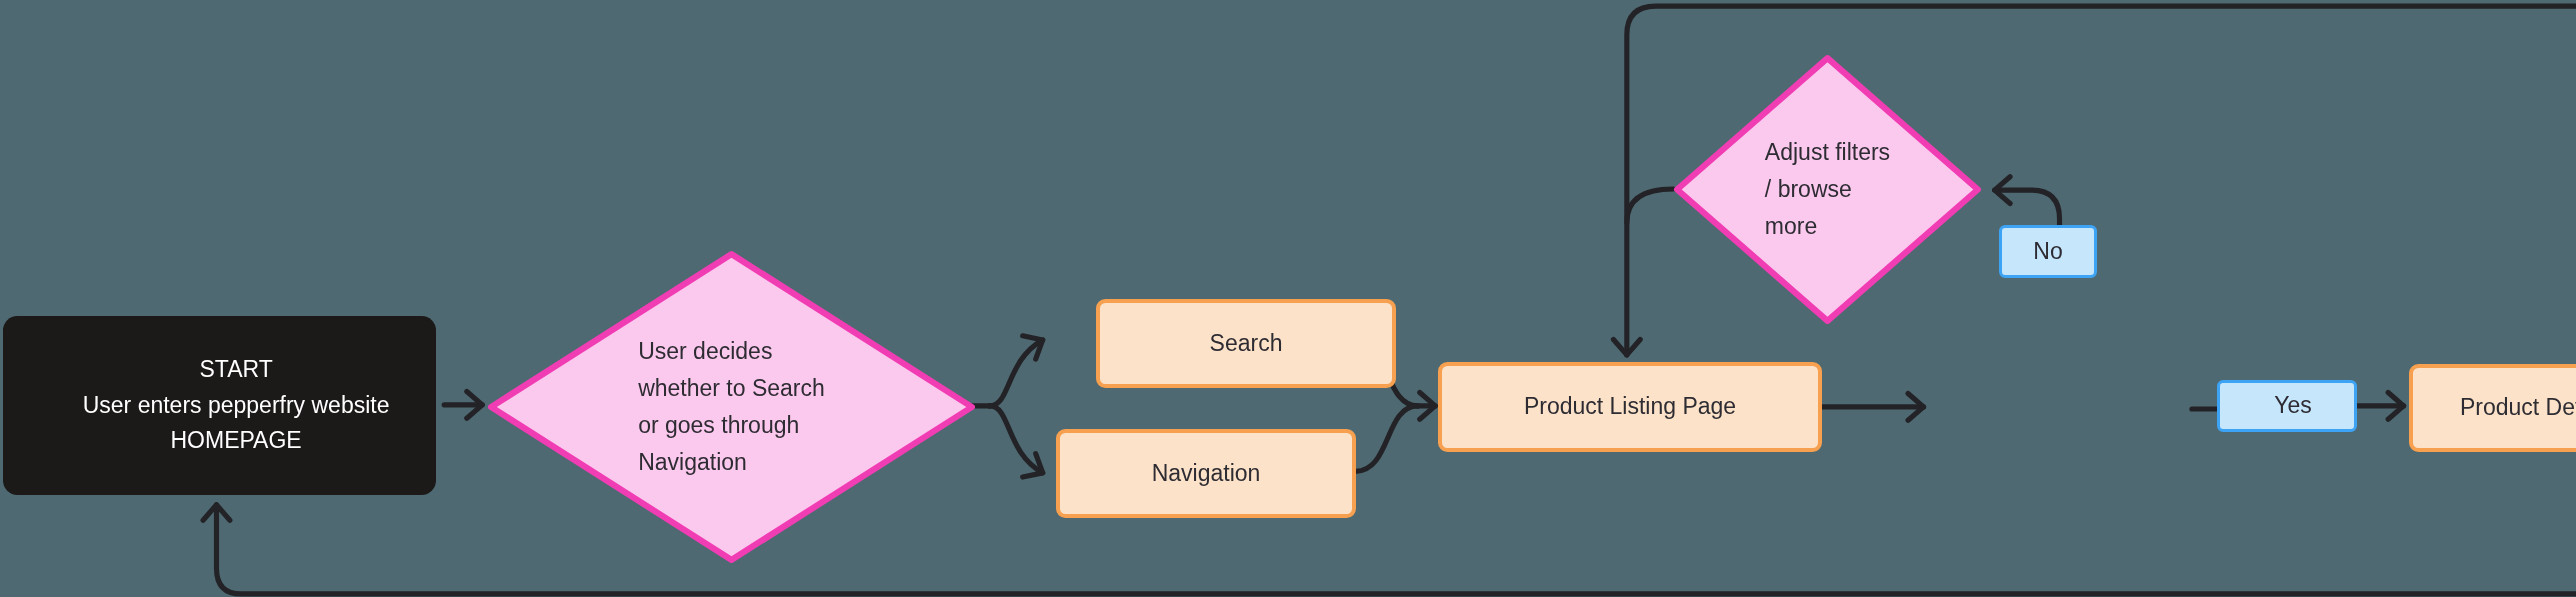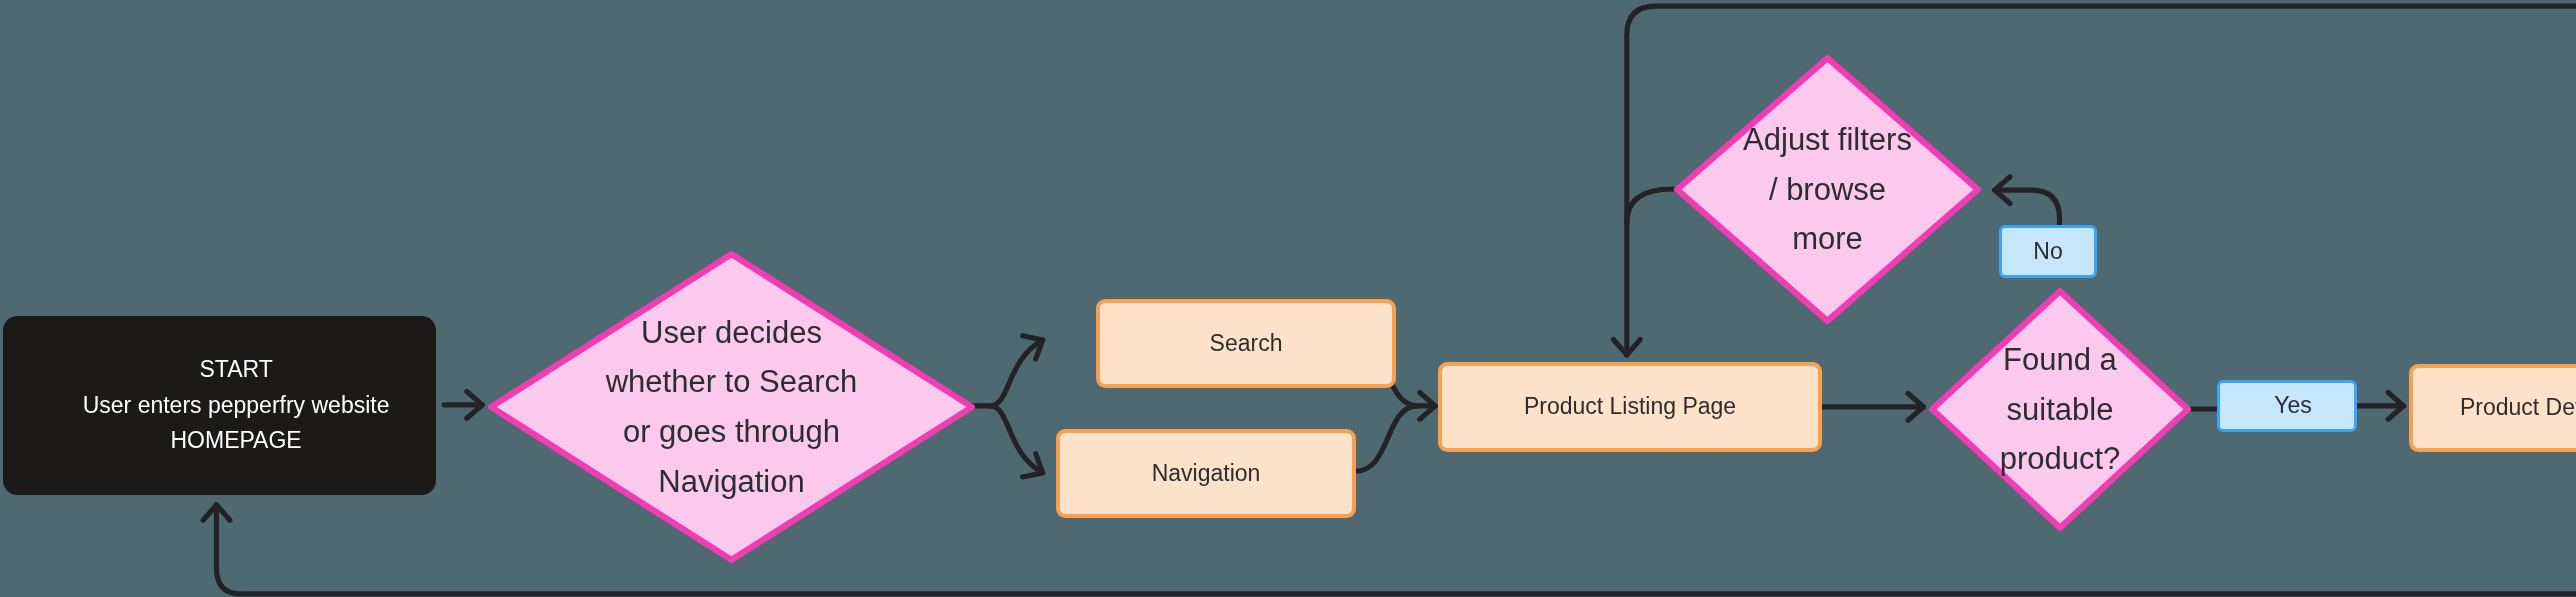--- a/index.html
+++ b/index.html
@@ -13,21 +13,21 @@
   .node{position:absolute;display:flex;align-items:center;justify-content:center;text-align:center;
         white-space:pre-line;font-size:23px;line-height:1.55;box-sizing:border-box;}
   .start{background:var(--start-fill,#1C1919);color:var(--start-text,#FFFFFF);border-radius:14.4px;}
   .proc{background:var(--process-fill,#FCE2C8);border:4.1px solid var(--process-border,#F6A050);border-radius:9.3px;line-height:1.7;}
   .tag{background:var(--tag-fill,#C6E6FC);border:3.6px solid var(--tag-border,#3DA3F5);border-radius:6.2px;}
   .diamond{position:absolute;}
   .diamond svg{position:absolute;left:0;top:0;width:100%;height:100%;overflow:visible;}
   .diamond polygon{fill:var(--decision-fill,#FCC9EE);stroke:var(--decision-border,#F13DB4);
                    stroke-width:12;stroke-linejoin:round;}
   .dlabel{position:absolute;left:0;top:0;width:100%;height:100%;display:flex;align-items:center;
-          justify-content:center;text-align:center;white-space:pre-line;font-size:31px;line-height:1.6;}
+          justify-content:center;white-space:pre-line;font-size:23px;line-height:1.6;}
 </style>
 </head>
 <body>
 
 <div id="canvas">
 
   <svg id="wires" width="3999" height="597" viewBox="0 0 7763 1159">
     <defs>
       <marker id="ah" markerUnits="userSpaceOnUse" markerWidth="90" markerHeight="90" viewBox="-45 -45 90 90" refX="0" refY="0" orient="auto">
         <path class="mk" d="M -30,-26 L 0,0 L -30,26"></path>
@@ -93,28 +93,20 @@
 
   <div class="diamond" style="left:1673px;top:54px;width:309px;height:271px;">
     <svg viewBox="0 0 600 526">
         <polygon points="300,8 592,263 300,518 8,263"></polygon>
       </svg>
     <div class="dlabel">Adjust filters
 / browse
 more</div>
   </div>
 
-  <div class="diamond" style="left:1928px;top:287px;width:264px;height:245px;">
-    <svg viewBox="0 0 512 475">
-        <polygon points="256,8 504,237 256,467 8,237"></polygon>
-      </svg>
-    <div class="dlabel">Found a
-suitable
-product?</div>
-  </div>
 
   <div class="node tag" style="left:1999px;top:225px;width:98px;height:53px;">
     <span>No</span>
   </div>
 
   <div class="node tag" style="left:2217px;top:380px;width:140px;height:52px;padding-left:12px;">
     <span>Yes</span>
   </div>
 
   <div class="node proc" style="left:2409px;top:364px;width:318px;height:88px;">

